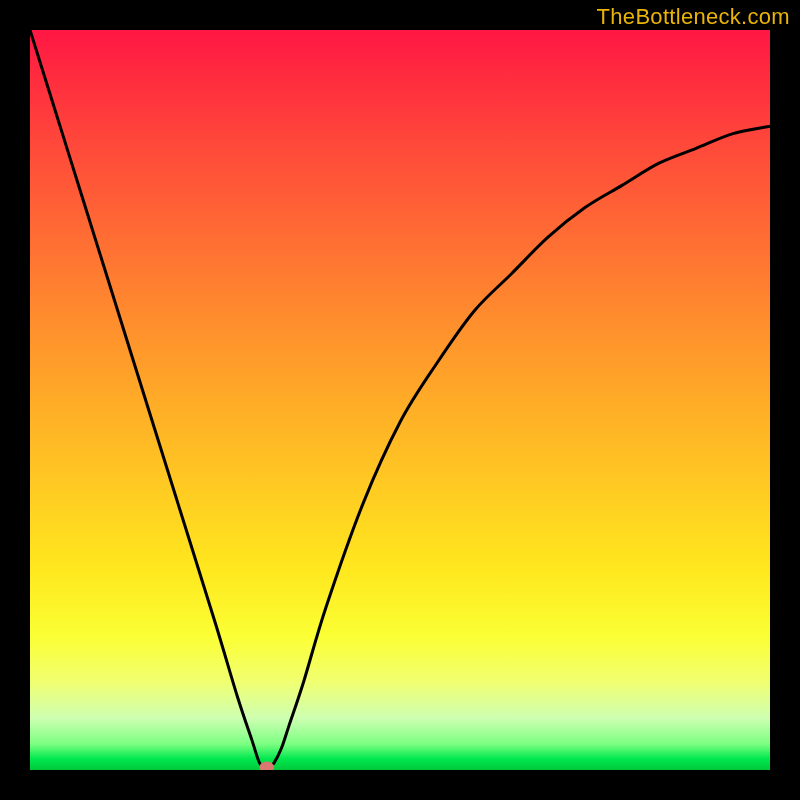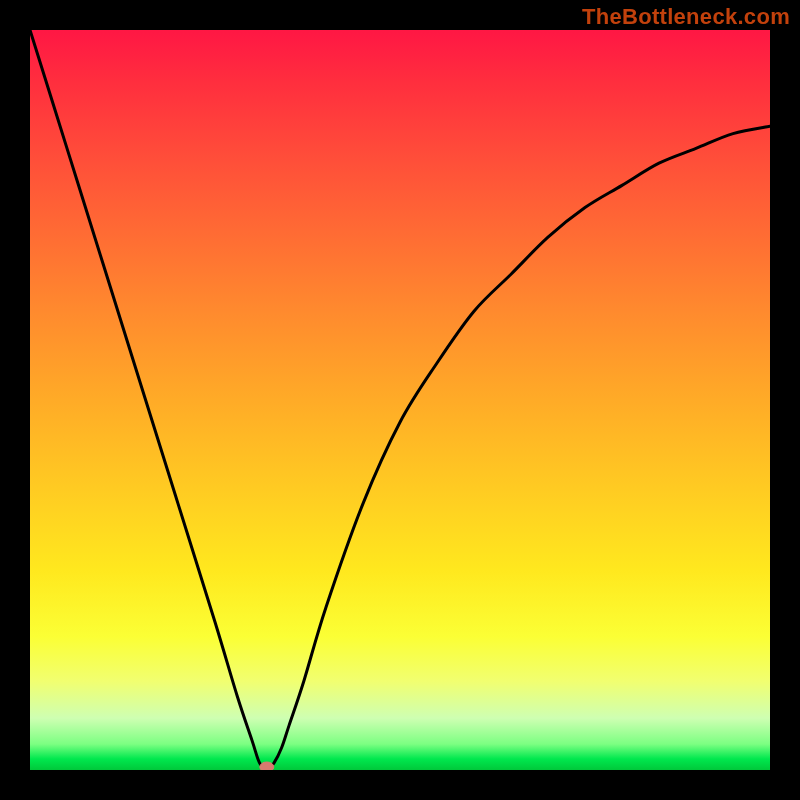--- a/index.html
+++ b/index.html
@@ -38,23 +38,23 @@
       #ceffb2 93%,
       #7cff82 96.5%,
       #00e84e 98.5%,
       #00c83a 100%
     );
   }
   .watermark {
     position: absolute;
     top: 4px;
     right: 10px;
-    color: #c2410c;
+    color: #eab308;
     font-size: 22px;
-    font-weight: 700;
+    font-weight: 400;
     letter-spacing: 0.3px;
     user-select: none;
   }
   svg.curve {
     position: absolute;
     left: 0;
     top: 0;
     width: 740px;
     height: 740px;
   }

